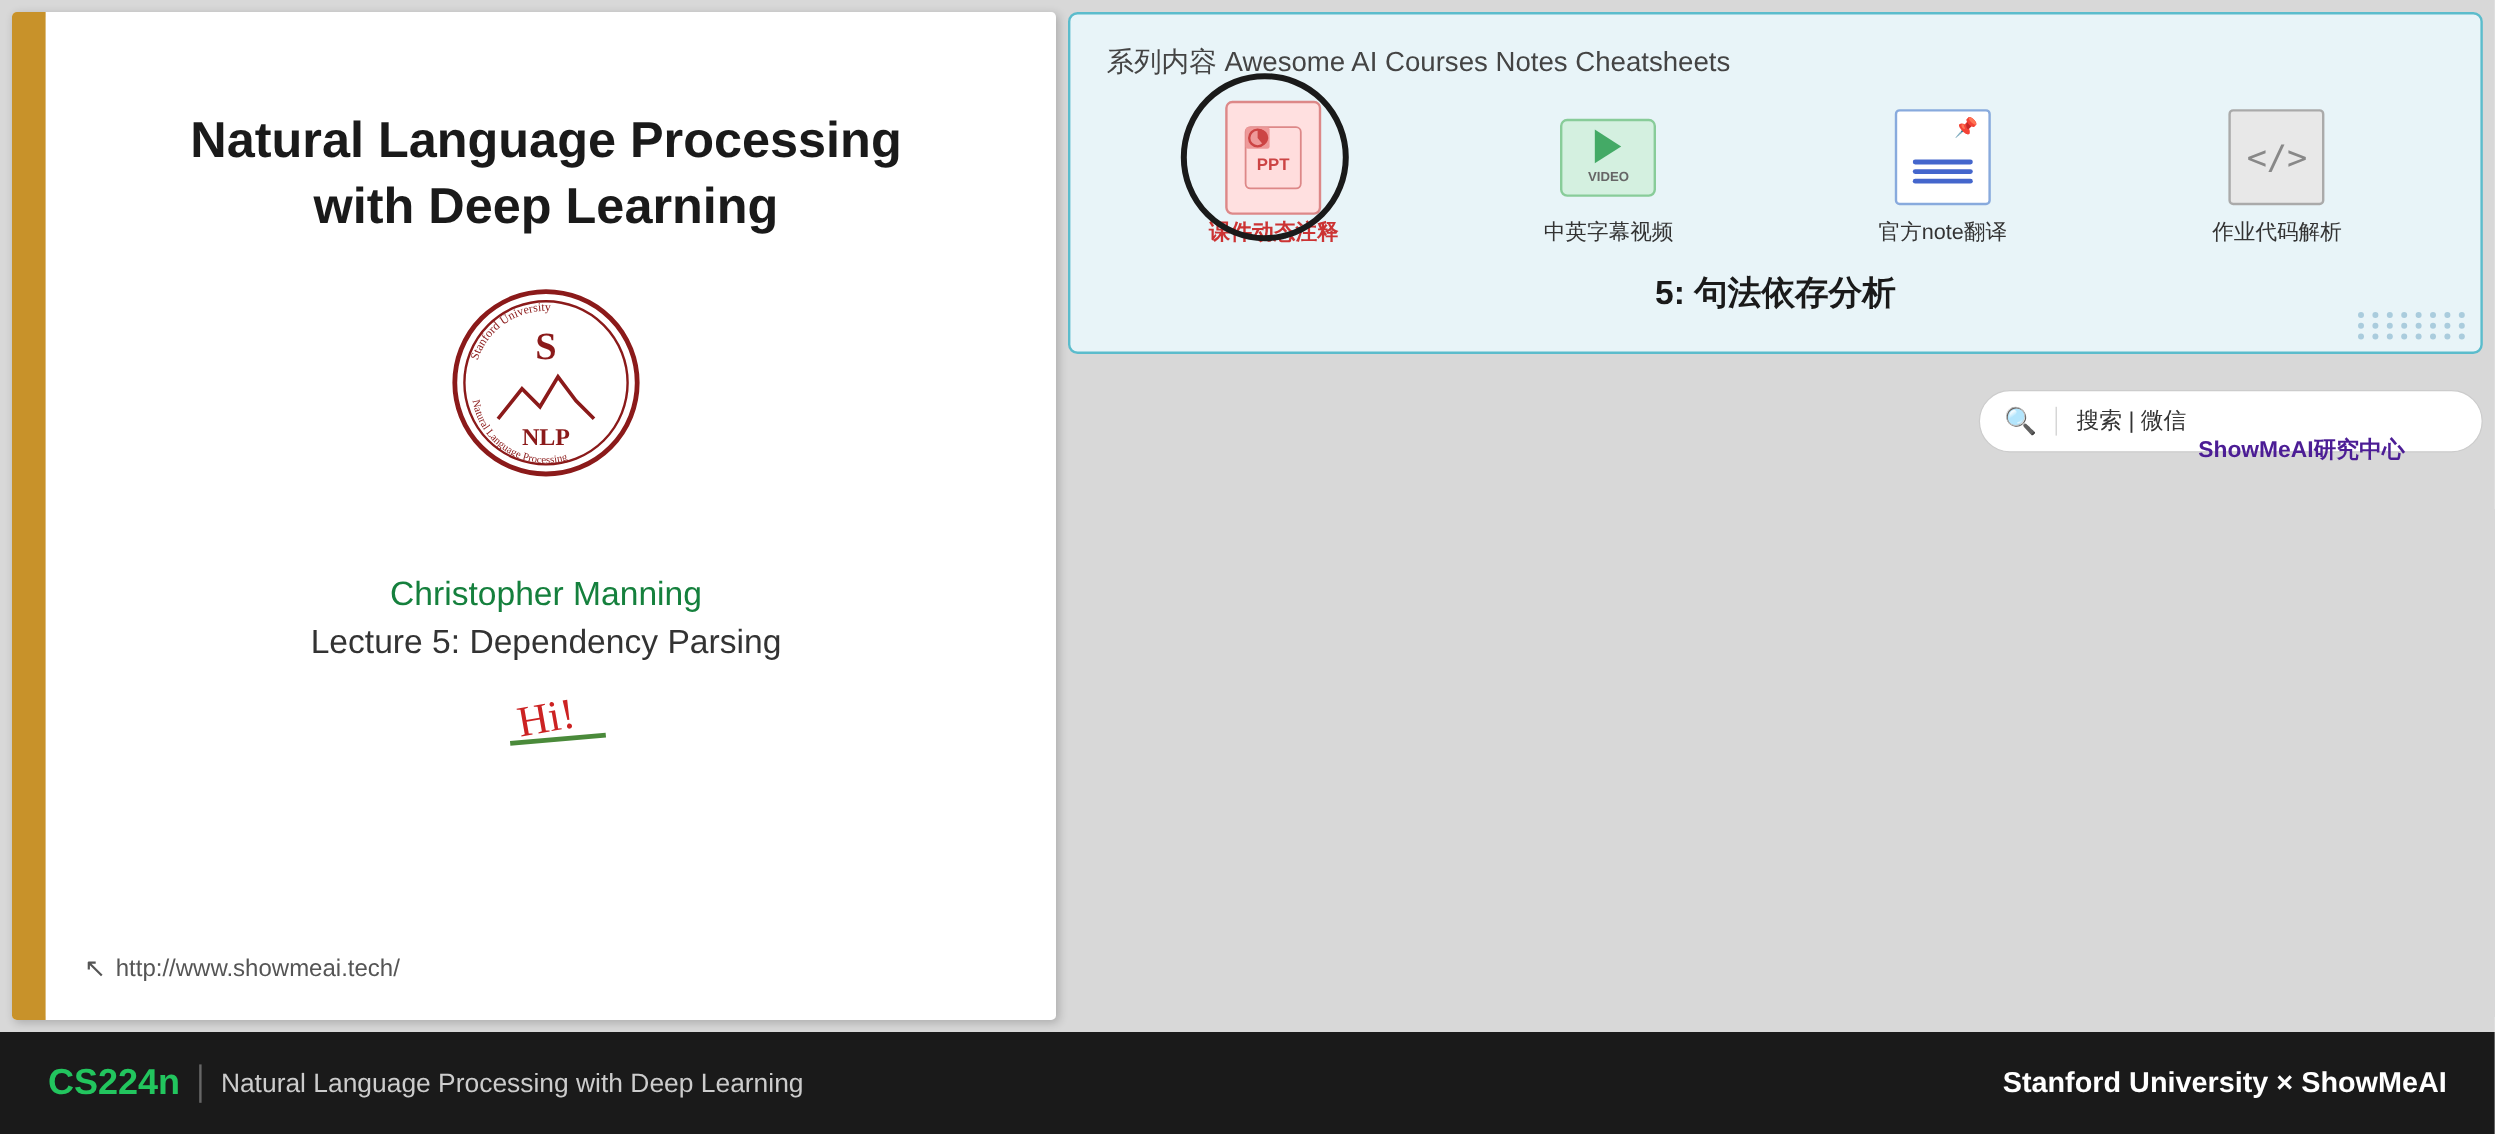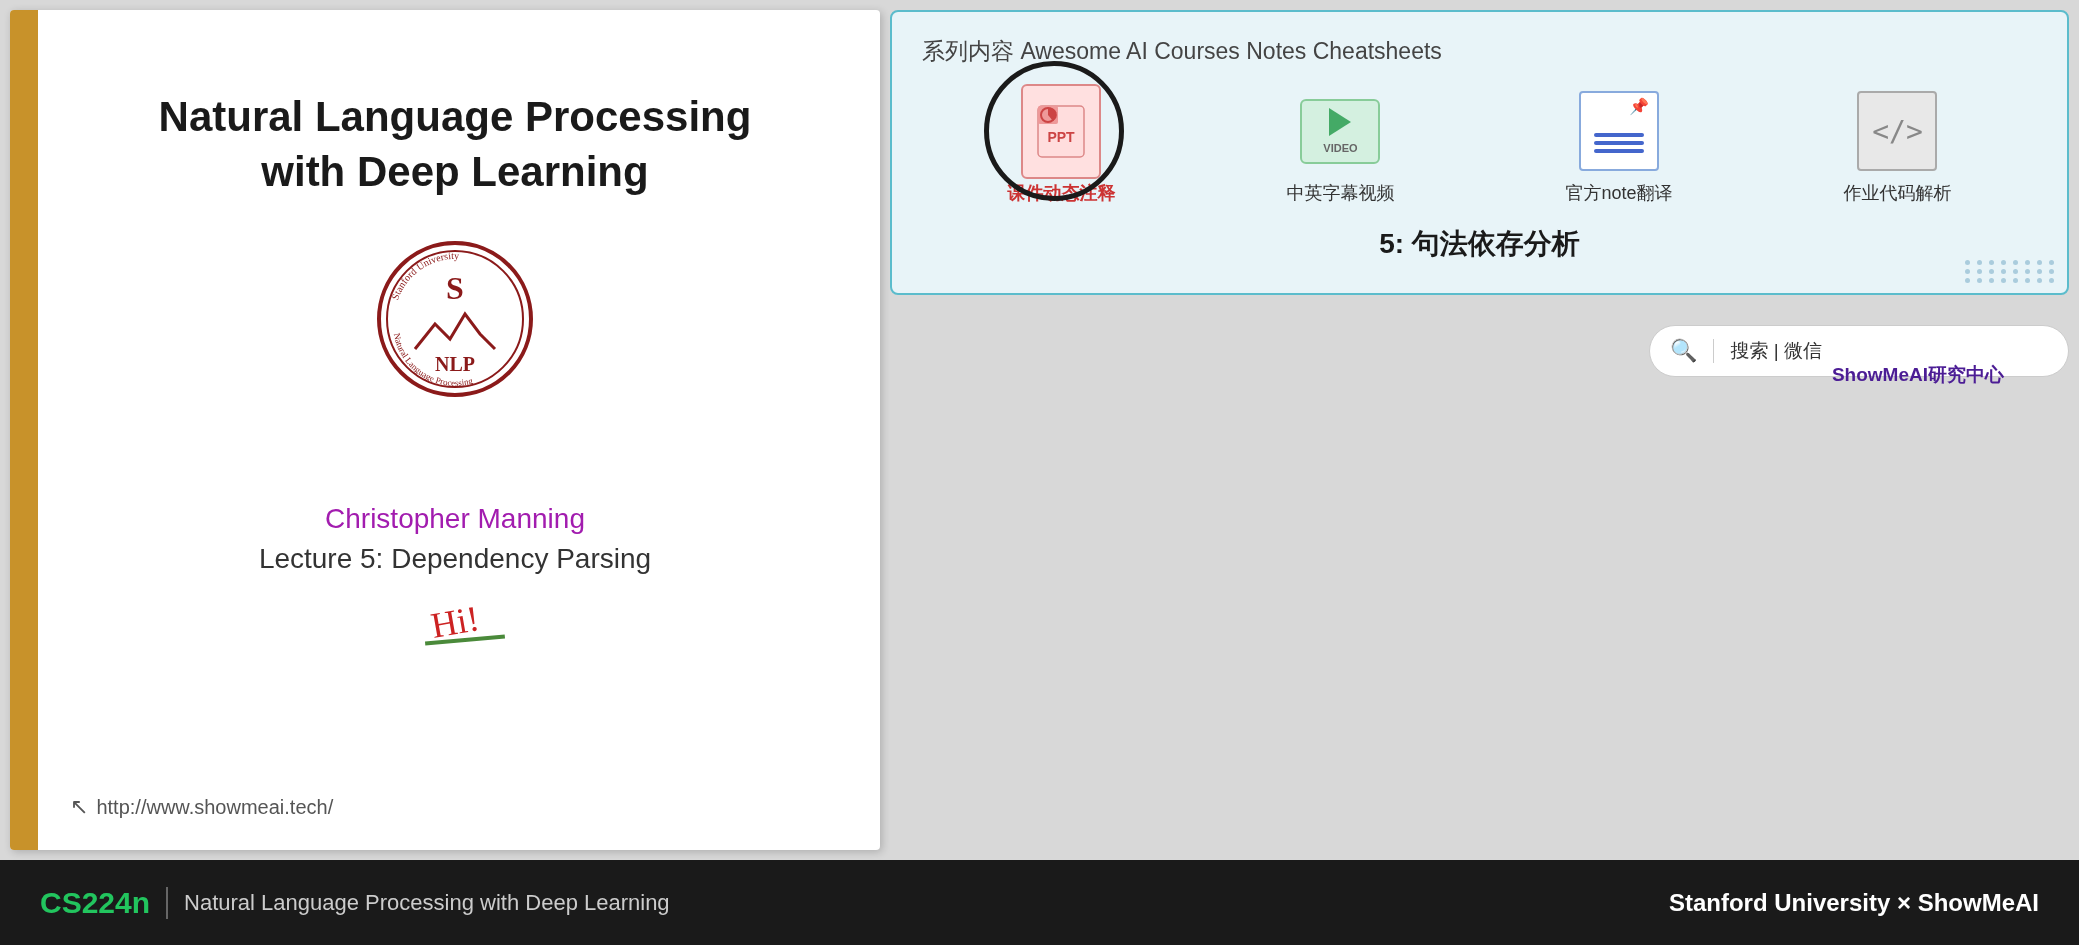--- a/index.html
+++ b/index.html
@@ -66,22 +66,22 @@
 
     .stanford-logo {
       width: 160px;
       height: 160px;
       margin: 40px auto 20px;
     }
 
     .slide-author {
       font-size: 28px;
       text-align: center;
-      color: #a21caf;
-      margin-top: 84px;
+      color: #15803d;
+      margin-top: 60px;
     }
 
     .slide-lecture {
       font-size: 28px;
       text-align: right;
       color: #333;
       margin-top: 8px;
     }
 
     .hi-annotation {

